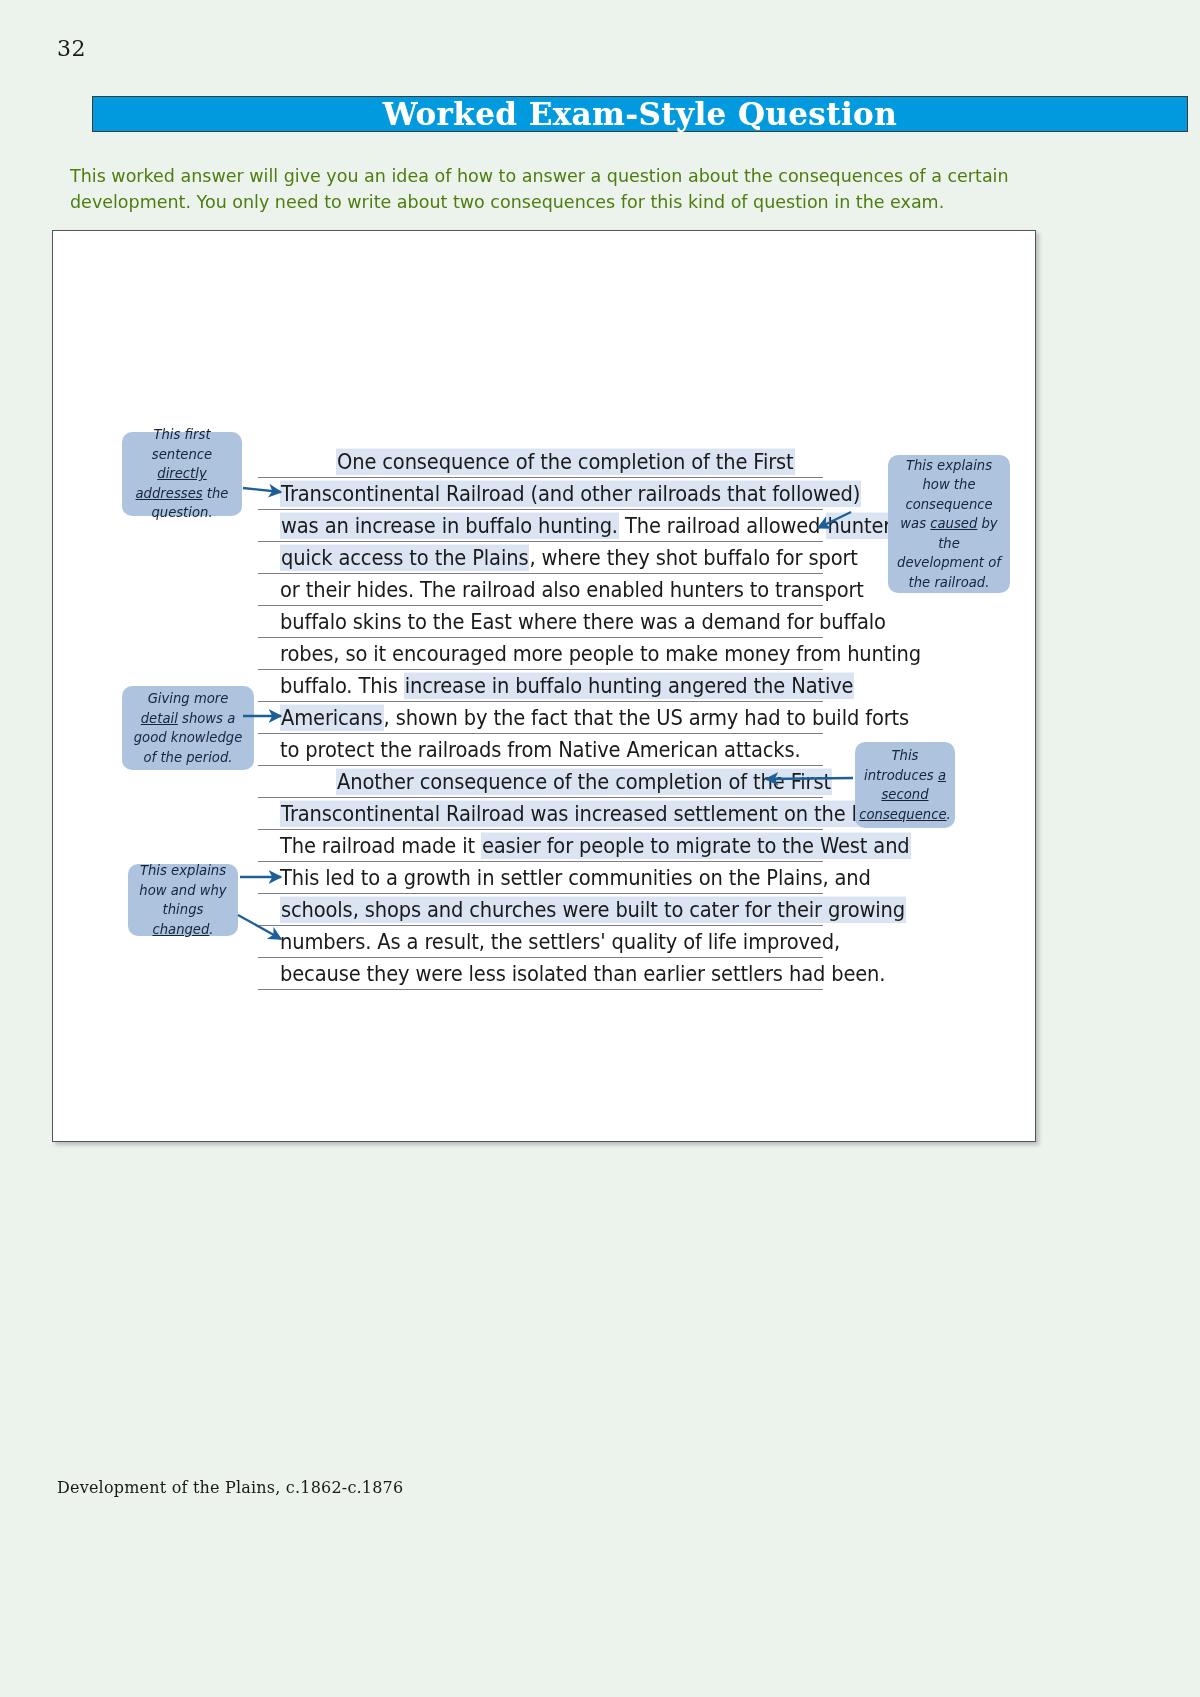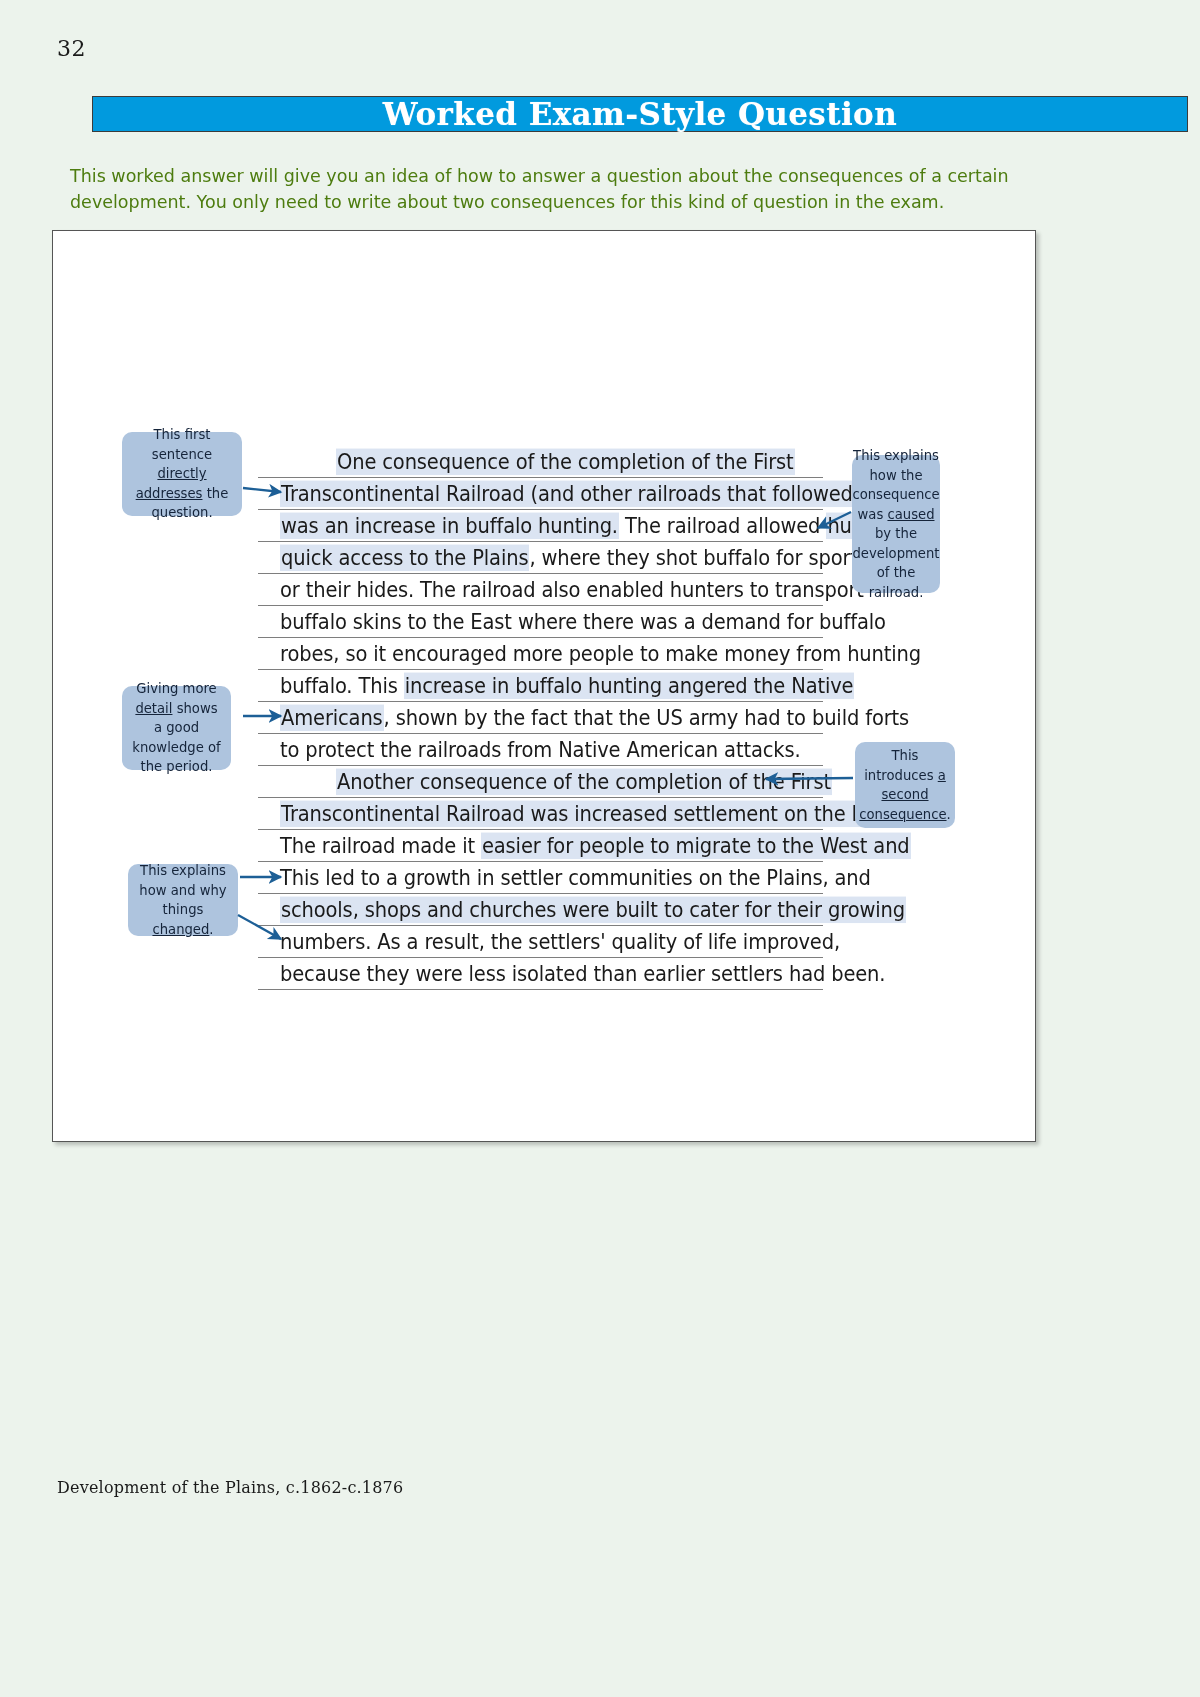--- a/index.html
+++ b/index.html
@@ -130,26 +130,27 @@
     font-family: "DejaVu Sans", sans-serif;
     font-size: 13.2px;
     line-height: 19.5px;
     color: #15243a;
     text-align: center;
     box-sizing: border-box;
     padding: 9px 8px;
     display: flex;
     align-items: center;
     justify-content: center;
+    font-style: italic;
   }
   .callout u { text-decoration: underline; }
 
   #callout-1 { left: 122px; top: 432px; width: 120px; height: 84px; }
-  #callout-2 { left: 852px; top: 455px; width: 88px; height: 138px; }
-  #callout-3 { left: 122px; top: 686px; width: 109px; height: 84px; }
+  #callout-2 { left: 888px; top: 455px; width: 122px; height: 138px; }
+  #callout-3 { left: 122px; top: 686px; width: 132px; height: 84px; }
   #callout-4 { left: 855px; top: 742px; width: 100px; height: 86px; }
   #callout-5 { left: 128px; top: 864px; width: 110px; height: 72px; }
 
   
   .arrows {
     position: absolute;
     left: 0; top: 0;
     width: 1200px; height: 1697px;
     pointer-events: none;
   }

